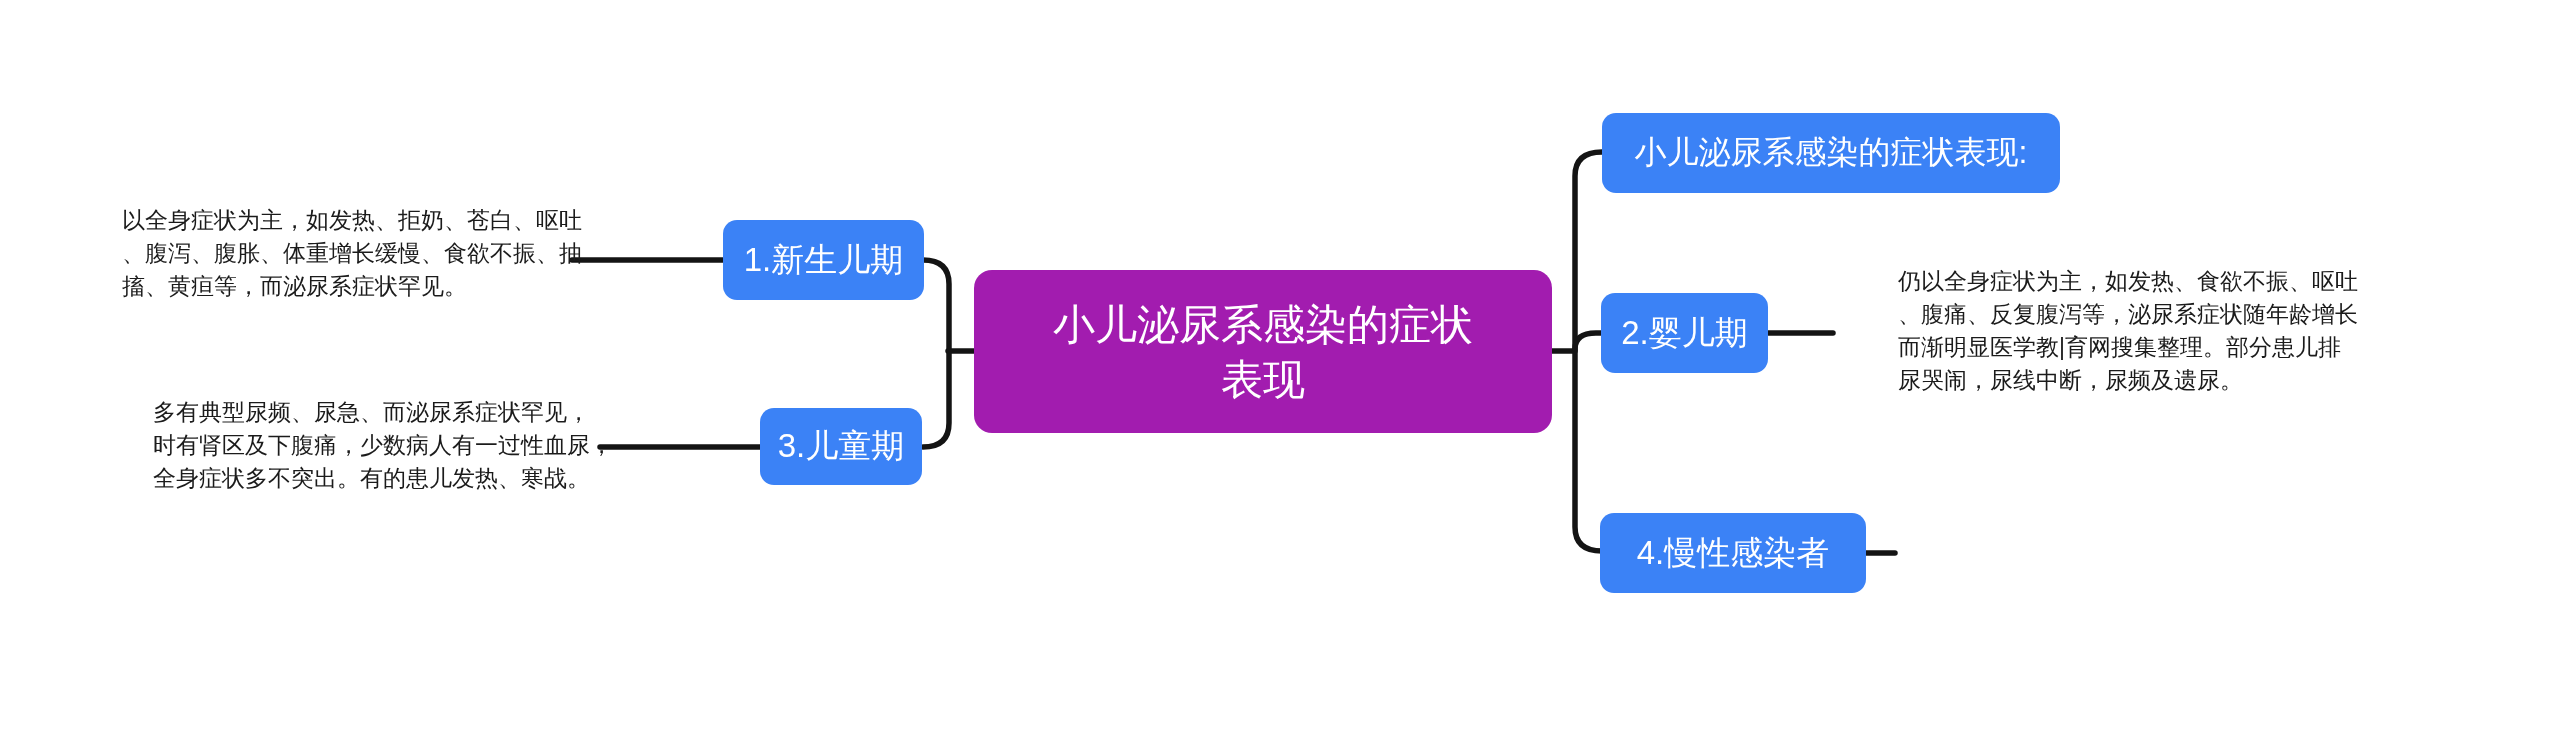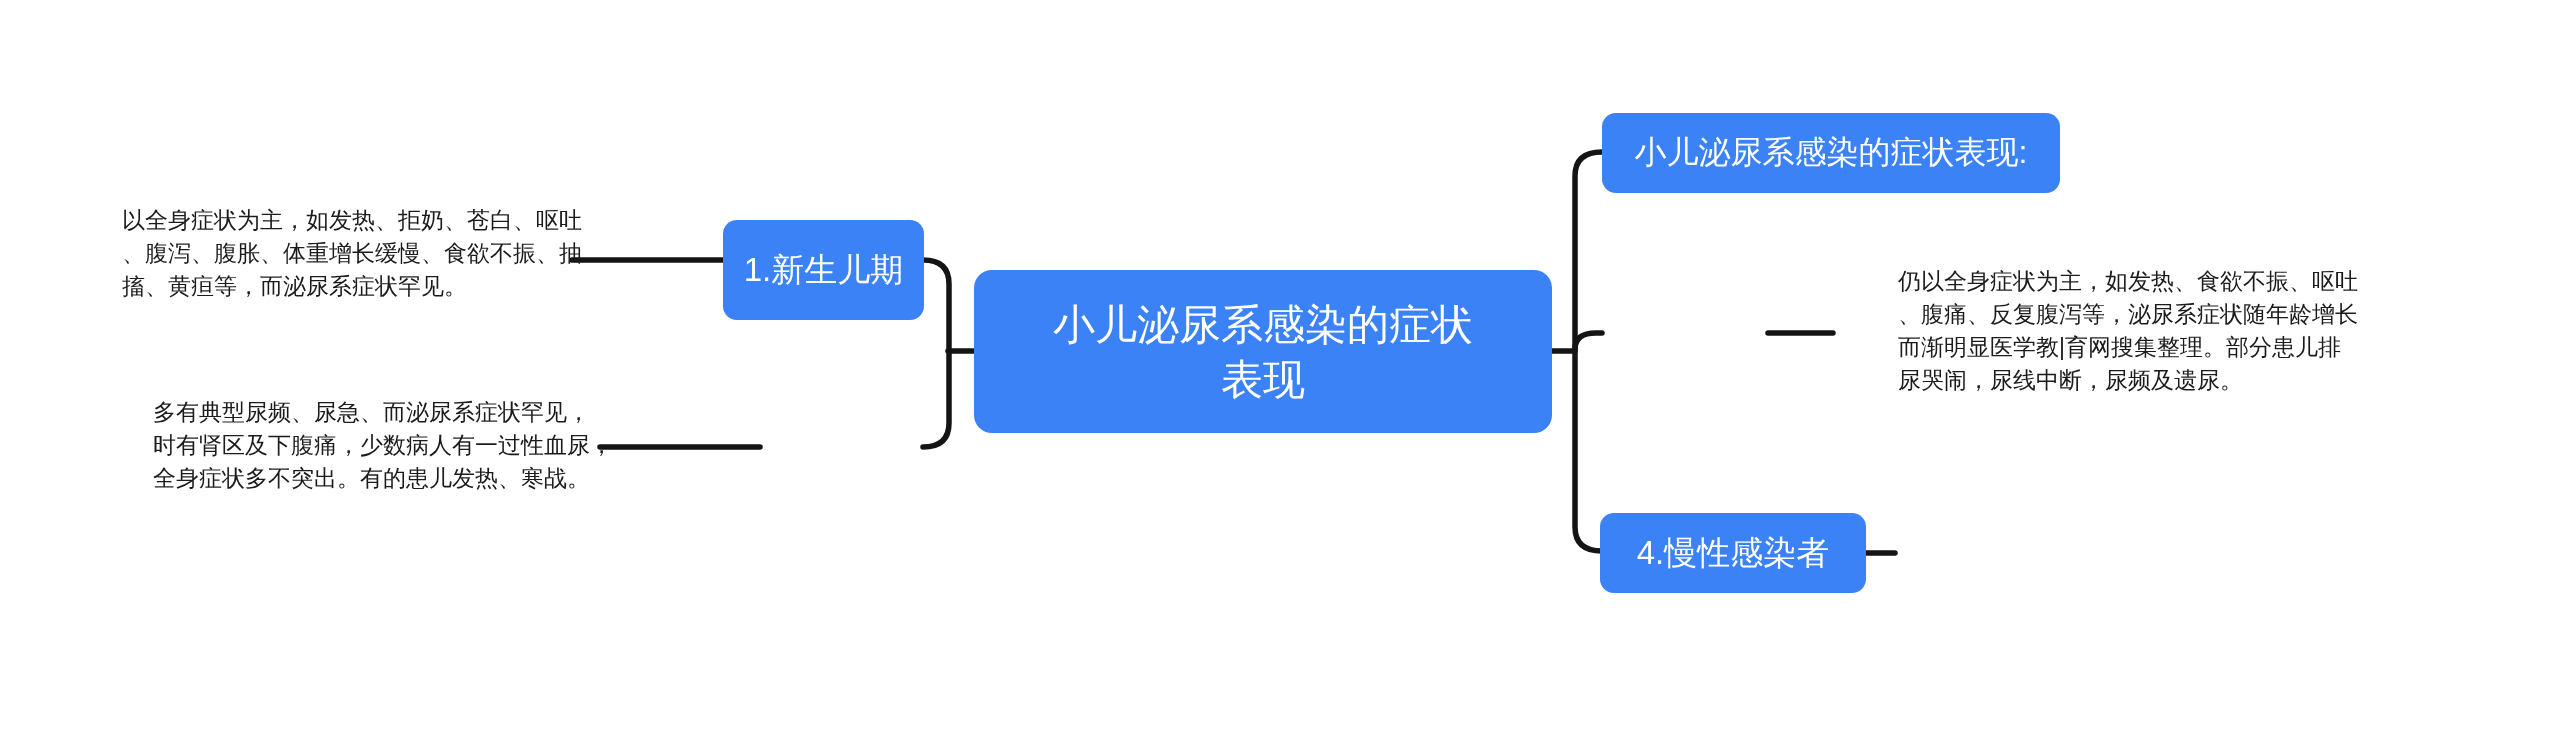--- a/index.html
+++ b/index.html
@@ -24,21 +24,21 @@
     display:flex;align-items:center;justify-content:center;
     background:#3b82f6;
     color:#ffffff;
     border-radius:14px;
     font-size:33px;
     white-space:nowrap;
     box-sizing:border-box;
     z-index:2;
   }
   .node.root{
-    background:#3b82f6;
+    background:#a21caf;
     border-radius:18px;
     font-size:42px;
     line-height:55px;
     white-space:normal;
     text-align:center;
     padding:0 65px;
   }
   .node.header{font-size:32px;}
   .note{
     position:absolute;
@@ -75,23 +75,25 @@
   <div class="note" style="left:153px; top:396px;">多有典型尿频、尿急、而泌尿系症状罕见，
 时有肾区及下腹痛，少数病人有一过性血尿，
 全身症状多不突出。有的患儿发热、寒战。</div>
 
   <div class="note" style="left:1859px; top:265px;margin-left:39px;">仍以全身症状为主，如发热、食欲不振、呕吐
 、腹痛、反复腹泻等，泌尿系症状随年龄增长
 而渐明显医学教|育网搜集整理。部分患儿排
 尿哭闹，尿线中断，尿频及遗尿。</div>
 
 
-  <div class="node" style="left:723px; top:220px; width:201px; height:100px;">1.新生儿期</div>
+  <div class="node" style="left:723px; top:220px; width:201px; height:80px;">1.新生儿期</div>
 
+  <div class="node" style="left:760px; top:408px; width:162px; height:77px;">3.儿童期</div>
 
   <div class="node root" style="left:974px; top:270px; width:578px; height:163px;">小儿泌尿系感染的症状表现</div>
 
   <div class="node header" style="left:1602px; top:113px; width:458px; height:80px;">小儿泌尿系感染的症状表现:</div>
 
+  <div class="node" style="left:1601px; top:293px; width:167px; height:80px;">2.婴儿期</div>
 
   <div class="node" style="left:1600px; top:513px; width:266px; height:80px;">4.慢性感染者</div>
 
 </div>
 
 </body></html>

